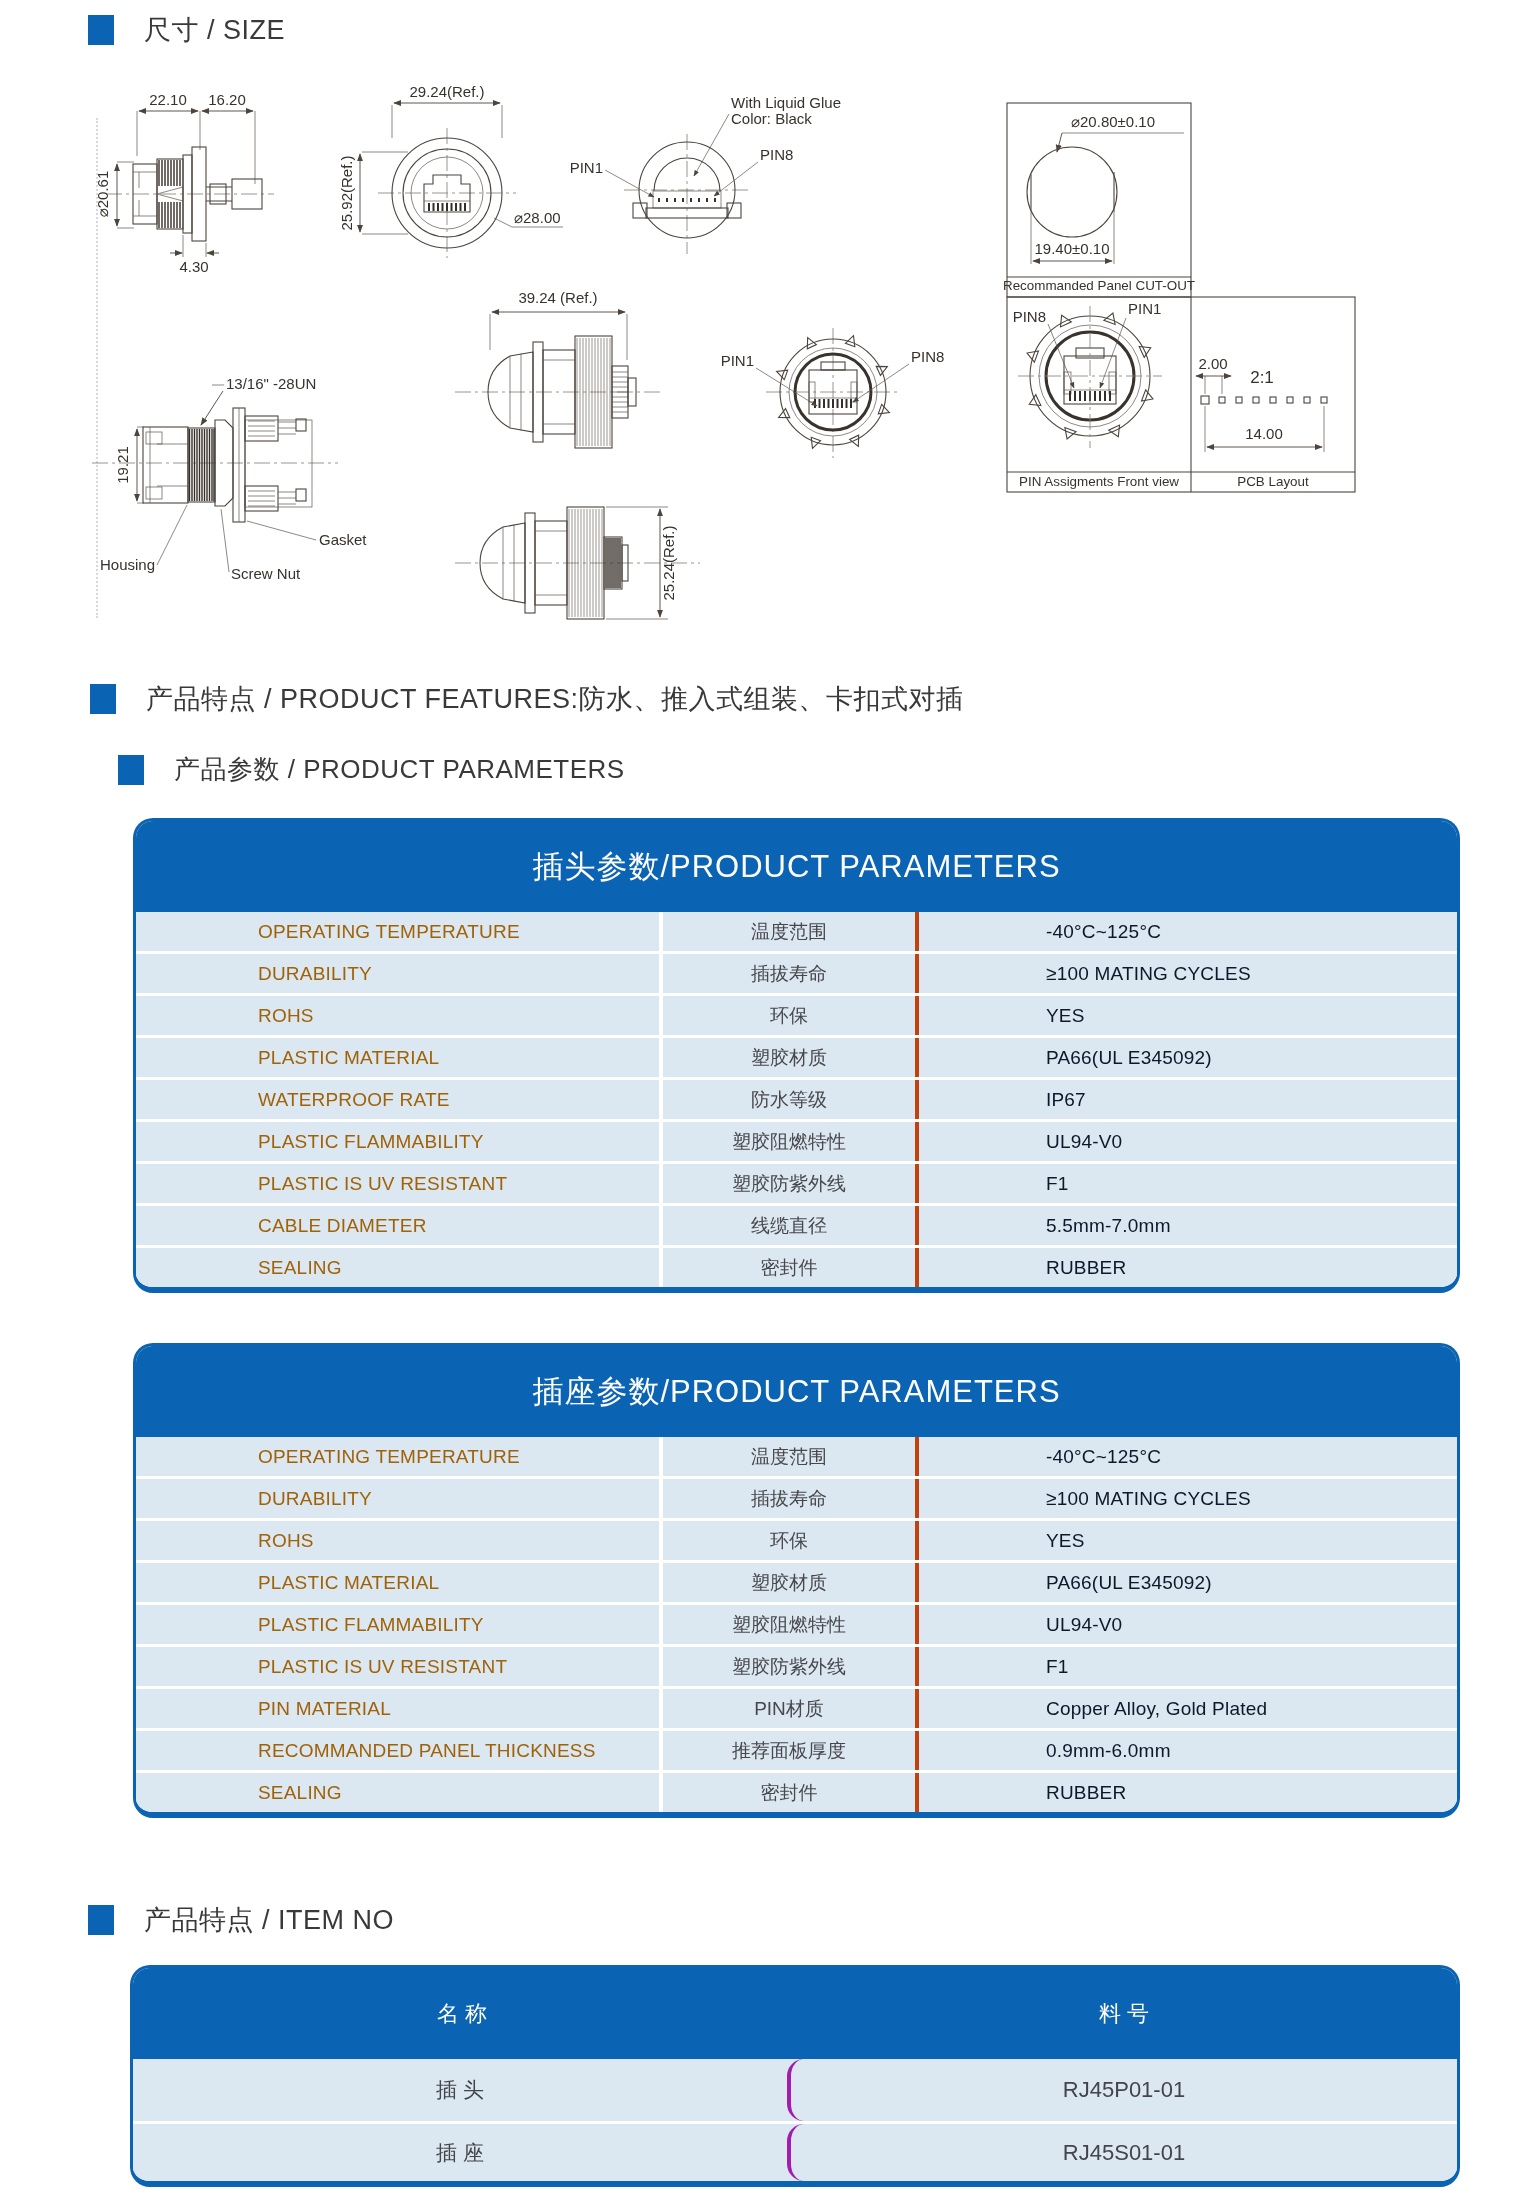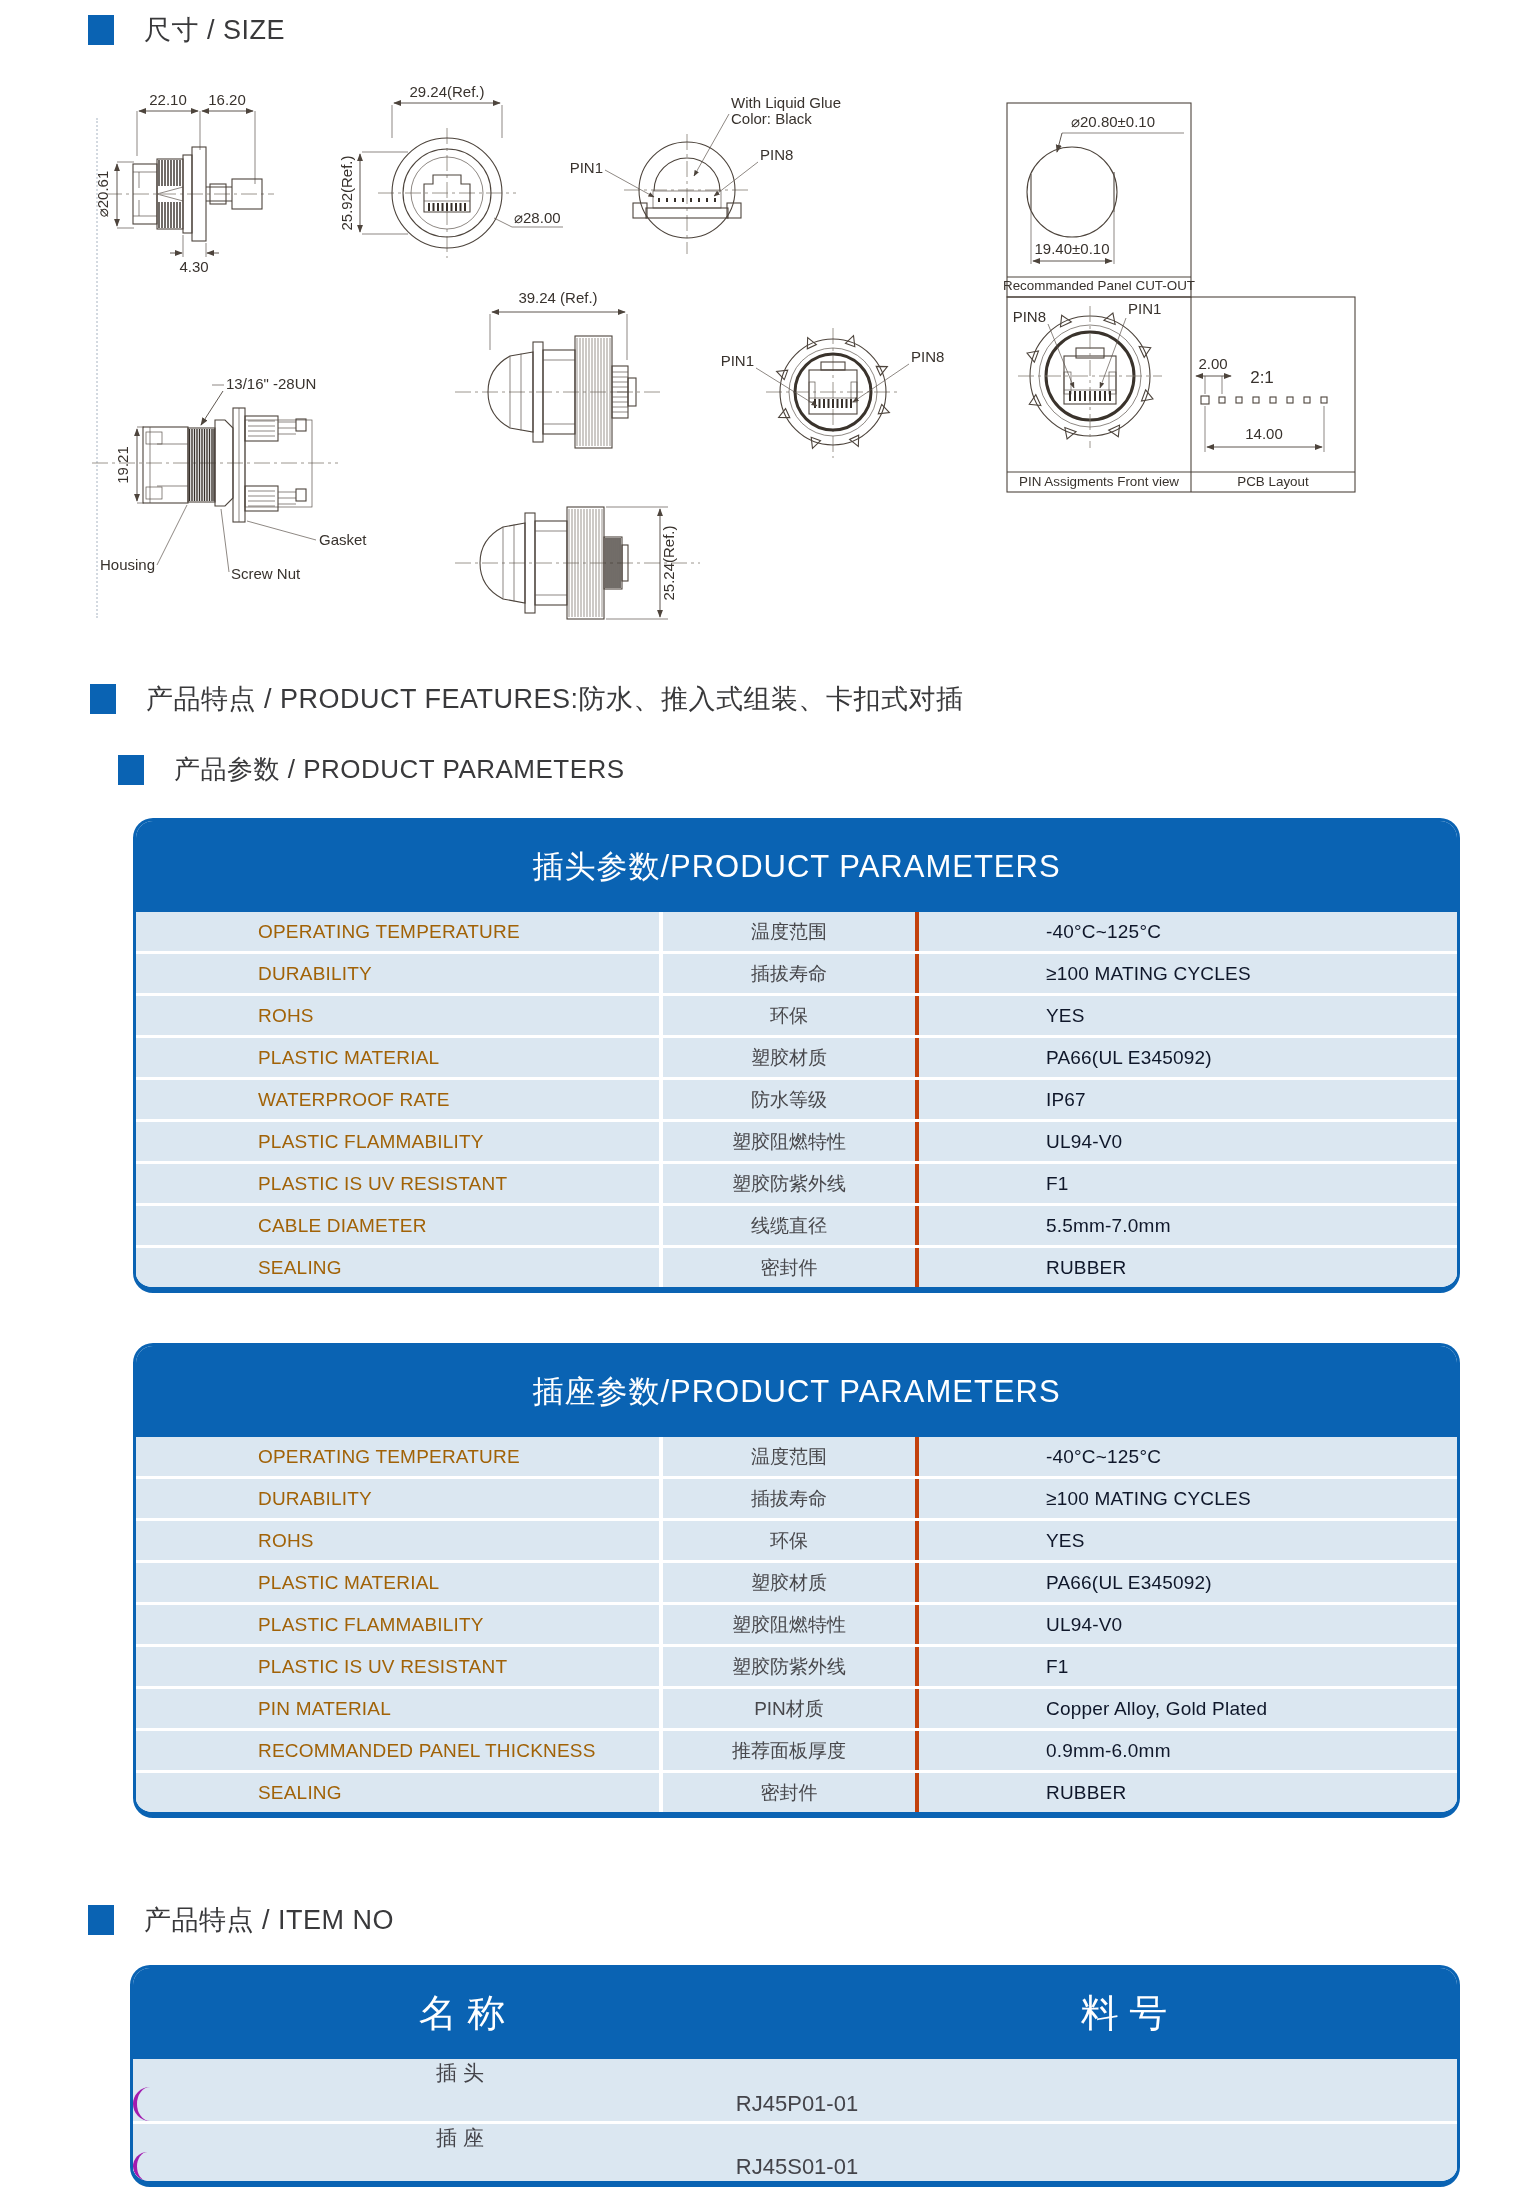--- a/index.html
+++ b/index.html
@@ -53,25 +53,25 @@
     align-items:center;font-size:19px;color:#a16207;letter-spacing:.2px;}
   .c-cn{width:260px;box-sizing:border-box;border-left:4px solid #fff;
     border-right:4px solid #c2410c;display:flex;align-items:center;
     justify-content:center;font-size:19px;color:#48484c;}
   .c-val{flex:1;box-sizing:border-box;padding-left:127px;display:flex;
     align-items:center;font-size:19px;color:#0f172a;letter-spacing:.2px;}
 
   #table-item{position:absolute;left:130px;top:1965px;width:1330px;
     border:3px solid var(--blue);border-bottom-width:6px;border-radius:20px;
     overflow:hidden;background:#fff;box-sizing:border-box;}
-  .it-header{background:var(--blue);height:91px;display:flex;color:#fff;font-size:38px;}
+  .it-header{background:var(--blue);height:91px;display:flex;color:#fff;font-size:22px;}
   .it-header .ih{display:flex;align-items:center;justify-content:center;}
   .it-header .ih:first-child{width:658px;}
   .it-header .ih:last-child{flex:1;}
-  .irow{display:flex;background:var(--row);flex-direction:column;}
+  .irow{display:flex;background:var(--row);}
   .irow.r1{height:62px;}
   .irow.r2{height:57px;border-top:3px solid #fff;}
   .ic-name{width:654px;box-sizing:border-box;display:flex;align-items:center;
     justify-content:center;font-size:21px;color:#44444a;}
   .ic-code{flex:1;box-sizing:border-box;border-left:4px solid #a21caf;display:flex;
     align-items:center;justify-content:center;font-size:22px;color:#44444a;border-radius:17px;}
 </style>
 </head>
 <body>
 

